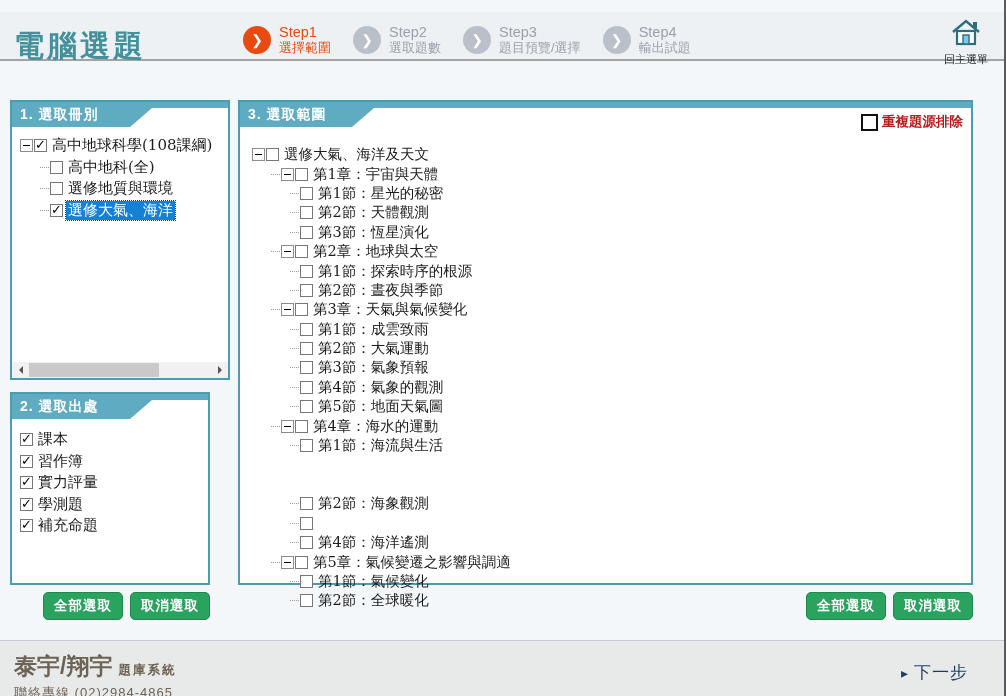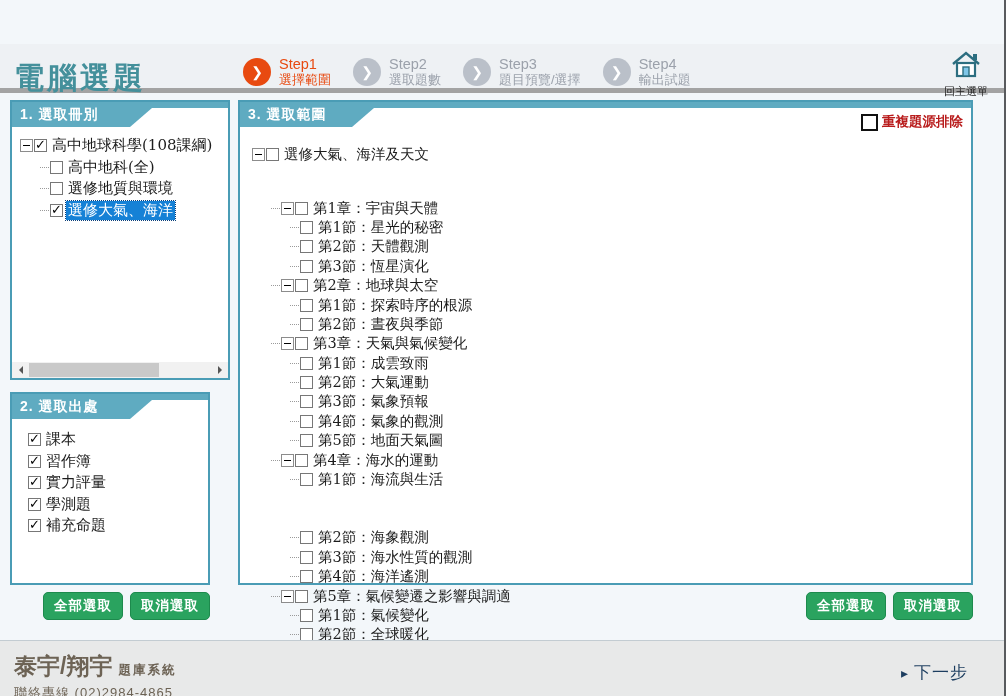--- a/index.html
+++ b/index.html
@@ -13,22 +13,22 @@
     display:flex;align-items:center;border-bottom:1px solid #e7e7e7;box-sizing:border-box;}
   .app-icon{width:16px;height:16px;margin:0 8px 0 9px;flex:none;}
   .titlebar-title{font-size:12px;color:#111;}
   .titlebar-spacer{flex:1;}
   .winbtn{width:46px;height:27px;display:flex;align-items:center;justify-content:center;
     color:#111;font-size:13px;cursor:default;}
   .icon-min::before{content:"—";font-size:11px;}
   .icon-max{width:11px;height:11px;border:1px solid #111;display:inline-block;}
   .icon-close::before{content:"✕";font-size:13px;}
   
-  .header{position:absolute;left:0;top:44px;width:100%;height:49px;background:#eef1f4;
-    border-bottom:5px solid #a3a3a3;box-sizing:border-box;}
+  .header{position:absolute;left:0;top:12px;width:100%;height:49px;background:#eef1f4;
+    border-bottom:2px solid #a3a3a3;box-sizing:border-box;}
   .page-title{position:absolute;left:14px;top:14px;font-size:30px;font-weight:bold;
     color:#44909b;letter-spacing:3px;}
   .steps{position:absolute;left:243px;top:12px;display:flex;align-items:center;}
   .step{display:flex;align-items:center;margin-right:22px;}
   .step-circle{width:28px;height:28px;border-radius:50%;background:#bac0c9;flex:none;
     display:flex;align-items:center;justify-content:center;margin-right:8px;}
   .step-circle::before{content:"❯";color:#fff;font-size:14px;font-weight:bold;}
   .step-text{line-height:16px;}
   .step-name{display:block;font-size:14.5px;color:#9ba1ab;}
   .step-label{display:block;font-size:13px;color:#9ba1ab;}
@@ -59,21 +59,21 @@
   .expander::after{content:"";position:absolute;left:2px;top:5px;width:7px;height:1px;background:#000;}
   .stub{width:9px;border-top:1px dotted #9a9a9a;flex:none;margin-right:1px;}
   .cb{width:13px;height:13px;border:1px solid #777;background:#fff;flex:none;
     position:relative;margin-right:3px;box-sizing:border-box;}
   .trow.checked .cb::after{content:"✓";position:absolute;left:0px;top:-3px;
     font-size:13px;font-weight:bold;color:#000;font-family:"DejaVu Sans",sans-serif;}
   .lbl{color:#1c1c1c;padding:0 2px;}
   .trow.selected .lbl{background:#1581d6;color:#fff;outline:1px dotted #0a3f7a;}
   
   .checklist{padding:10px 4px 0 8px;font-family:"DejaVu Serif","Liberation Serif",serif;}
-  .clrow{display:flex;align-items:center;height:21.5px;font-size:15px;margin-left:8px;}
+  .clrow{display:flex;align-items:center;height:21.5px;font-size:15px;}
   
   .hscroll{position:absolute;left:0;bottom:0;width:100%;height:16px;background:#f1f1f1;}
   .hs-btn{position:absolute;top:0;width:16px;height:16px;display:flex;align-items:center;justify-content:center;}
   .hs-left{left:0;}  .hs-right{right:0;}
   .arr-l{width:0;height:0;border:4px solid transparent;border-right-color:#555;margin-left:-3px;}
   .arr-r{width:0;height:0;border:4px solid transparent;border-left-color:#555;margin-right:-3px;}
   .hs-thumb{position:absolute;left:17px;top:1px;width:130px;height:14px;background:#c9c9c9;}
   
   .dedupe{position:absolute;top:11px;right:8px;display:flex;align-items:center;cursor:pointer;}
   .dedupe-box{width:13px;height:13px;border:2px solid #111;background:#fff;margin-right:4px;flex:none;}
@@ -243,21 +243,21 @@
     </div>
     <div class="tree" style="padding-top:18px;padding-left:12px;">
 
         <div class="trow lv0 has-children" style="padding-left: 0px;">
 
           <span class="expander"></span>
           <span class="cb"></span>
           <span class="lbl">選修大氣、海洋及天文</span>
         </div>
 
-        <div class="trow lv1 has-children" style="padding-left: 19px; margin-top: 34px;">
+        <div class="trow lv1 has-children" style="padding-left: 19px;">
           <span class="stub"></span>
           <span class="expander"></span>
           <span class="cb"></span>
           <span class="lbl">第1章：宇宙與天體</span>
         </div>
 
         <div class="trow lv2" style="padding-left: 38px;">
           <span class="stub"></span>
 
           <span class="cb"></span>
@@ -359,21 +359,20 @@
           <span class="stub"></span>
 
           <span class="cb"></span>
           <span class="lbl">第2節：海象觀測</span>
         </div>
 
         <div class="trow lv2" style="padding-left: 38px;">
           <span class="stub"></span>
 
           <span class="cb"></span>
-          <span class="lbl">第3節：海水性質的觀測</span>
         </div>
 
         <div class="trow lv2" style="padding-left: 38px;">
           <span class="stub"></span>
 
           <span class="cb"></span>
           <span class="lbl">第4節：海洋遙測</span>
         </div>
 
         <div class="trow lv1 has-children" style="padding-left: 19px;">

